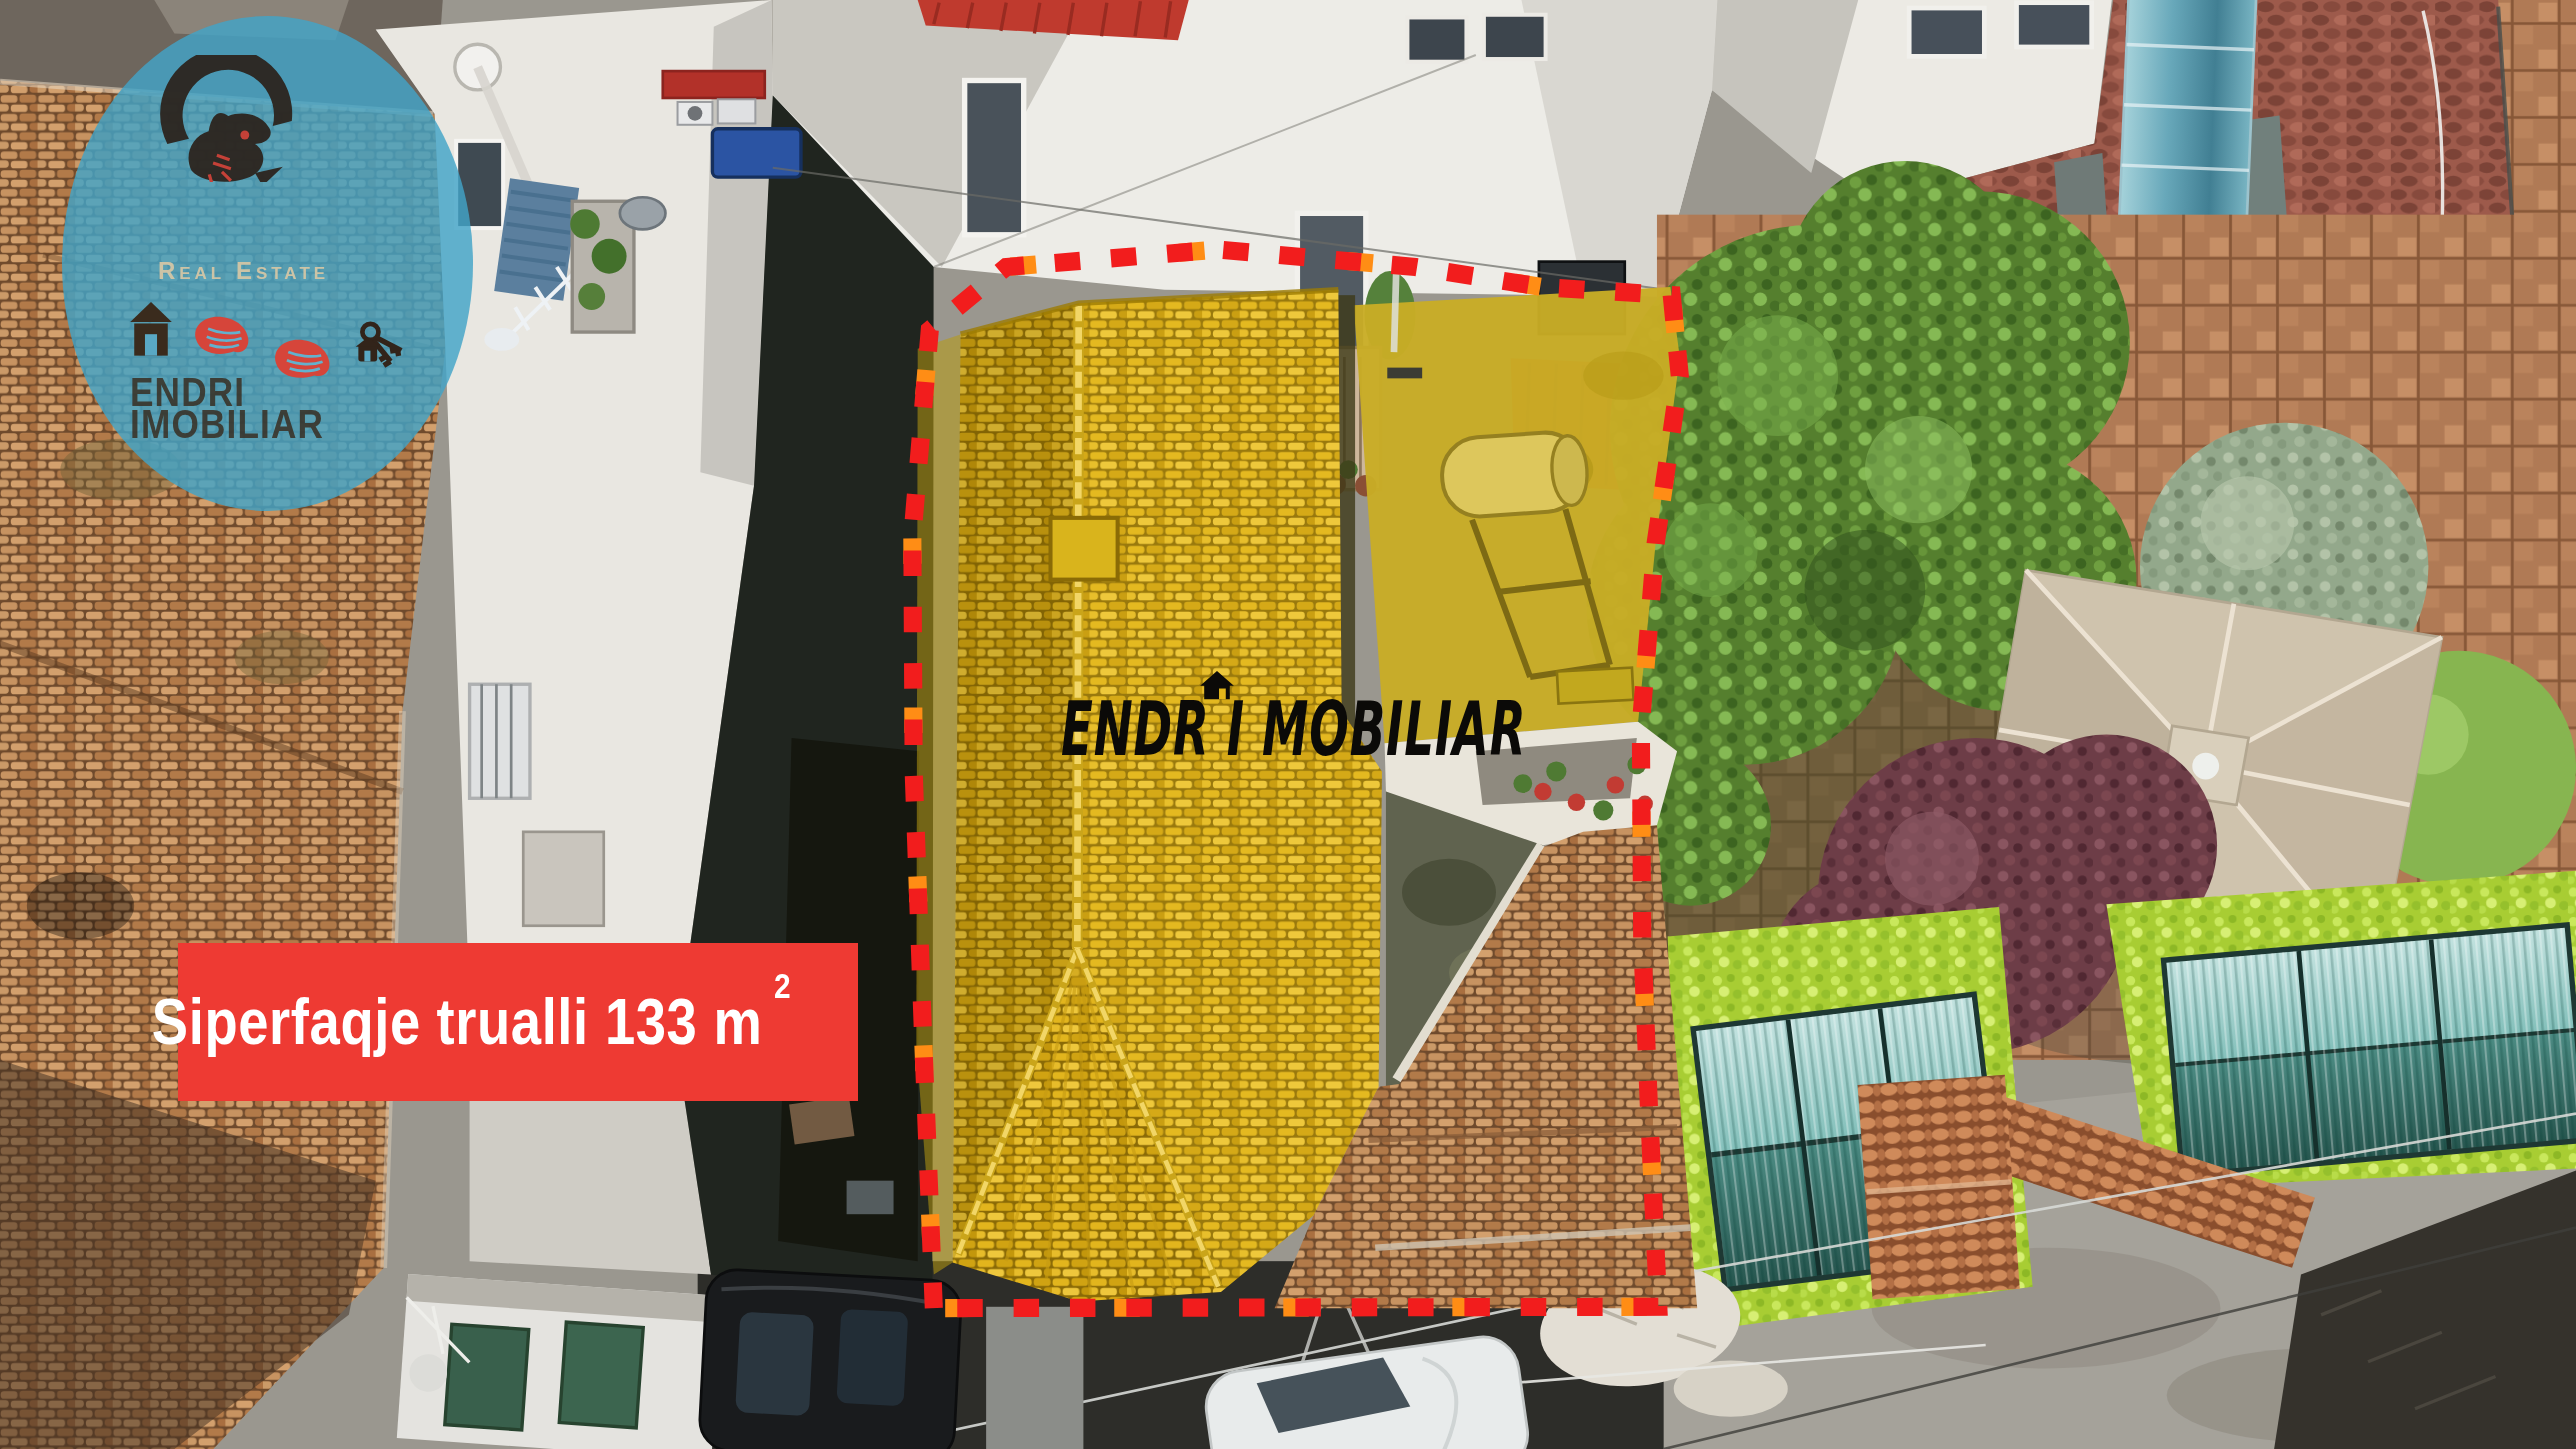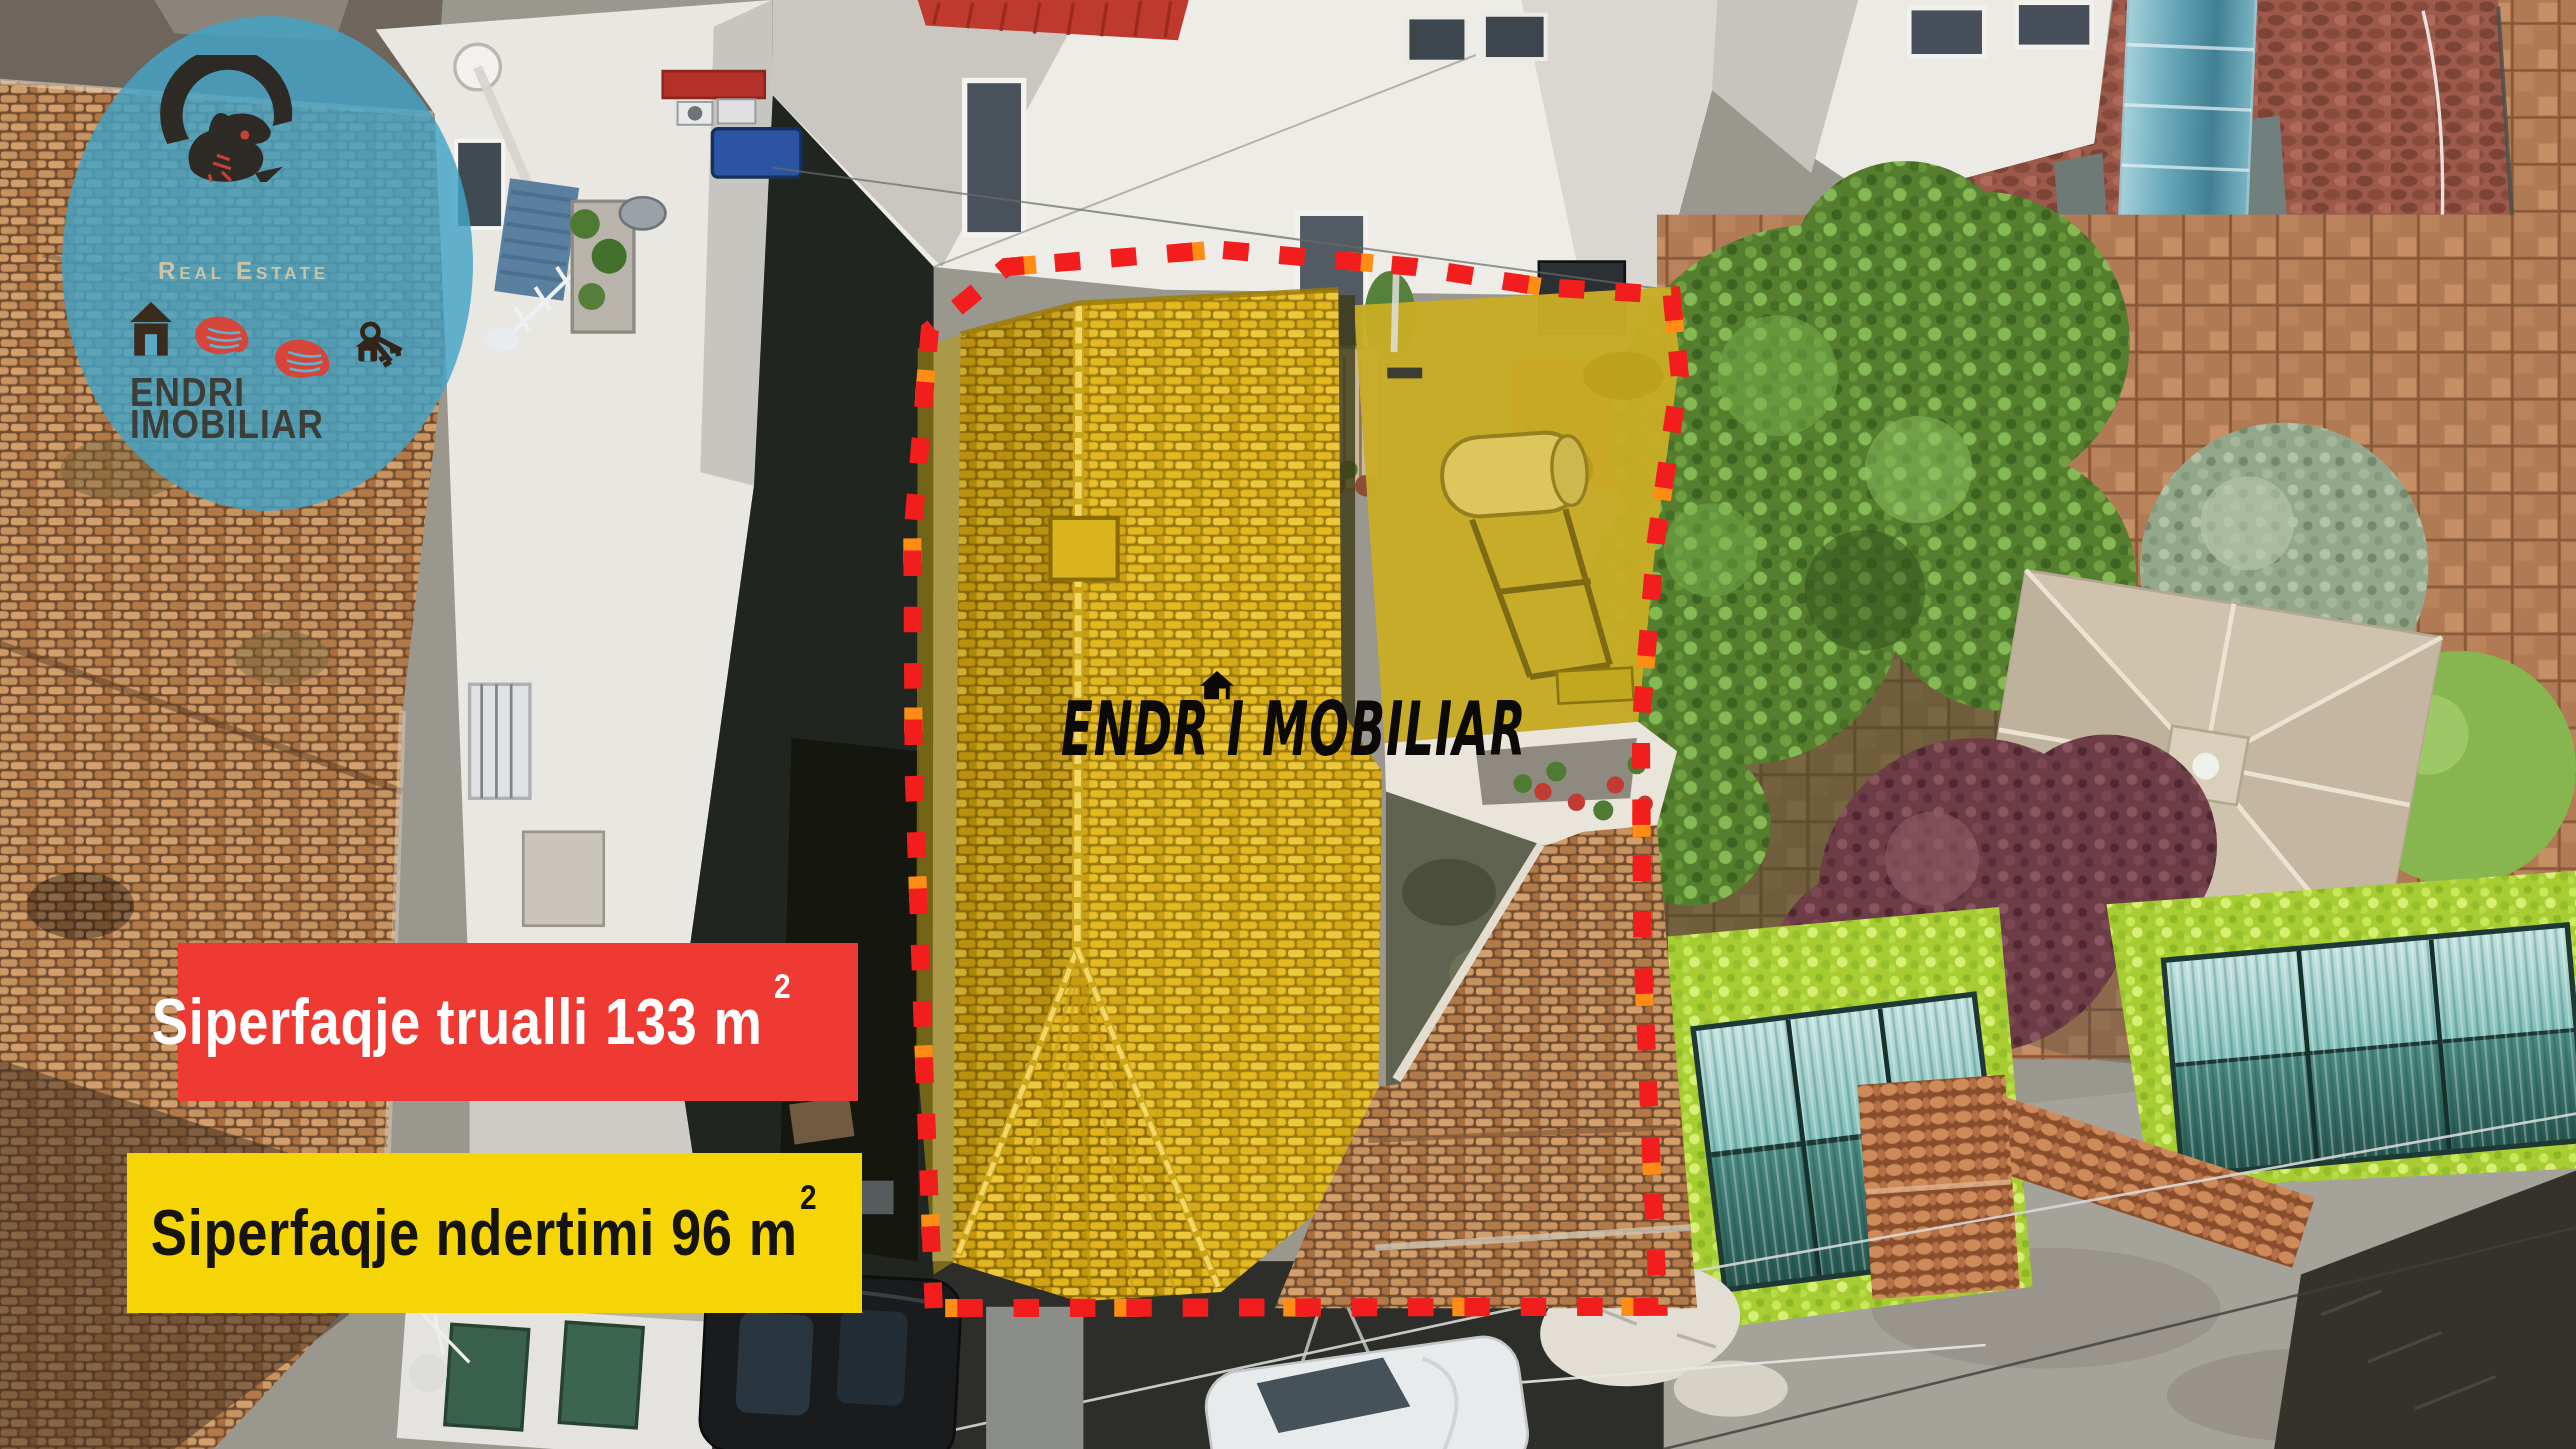--- a/index.html
+++ b/index.html
@@ -464,20 +464,15 @@
 <div class="watermark">
   <span>ENDR I MOBILIAR</span>
 </div>
 
 <div class="banner banner-land">
   <div class="banner-text">
     <span class="lbl">Siperfaqje trualli</span><span class="val">133</span><span class="unit">m</span><sup class="sup sup-gap">2</sup>
   </div>
 </div>
 
-<div class="banner banner-building">
-  <div class="banner-text">
-    <span class="lbl">Siperfaqje ndertimi</span><span class="val">96</span><span class="unit">m</span><sup class="sup sup-tight">2</sup>
-  </div>
+
 </div>
 
-</div>
-
 
 </body></html>

